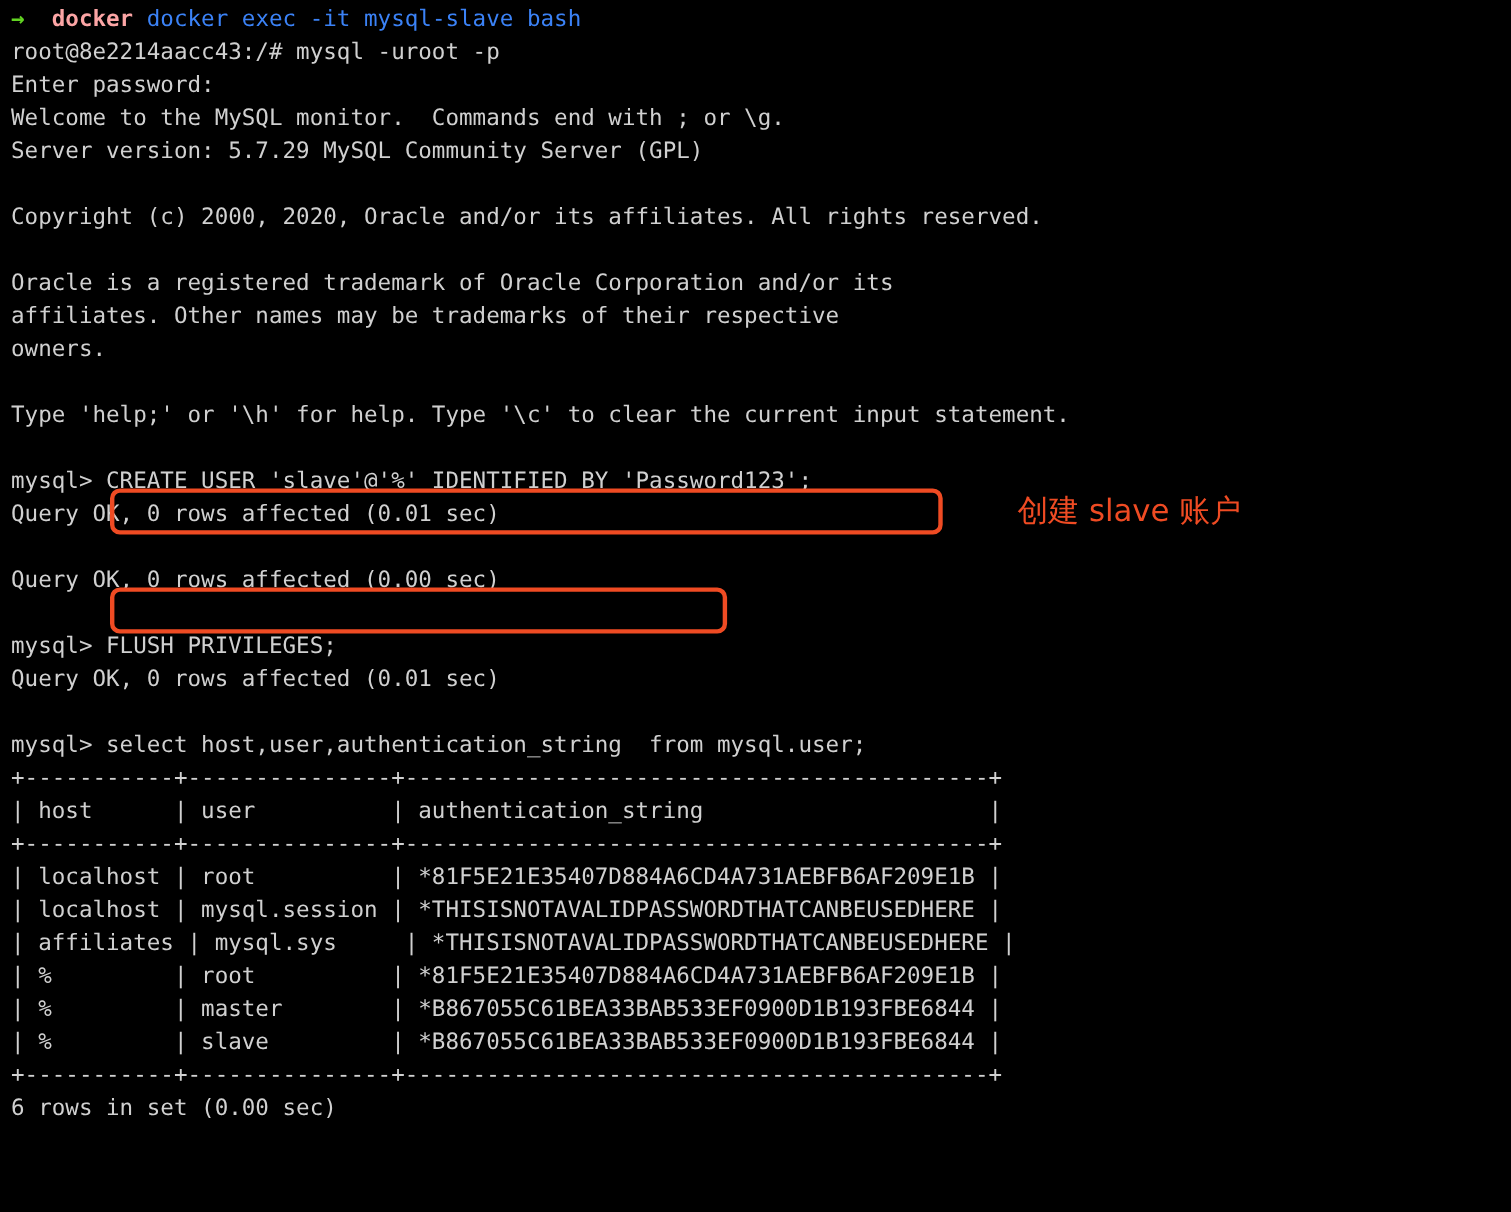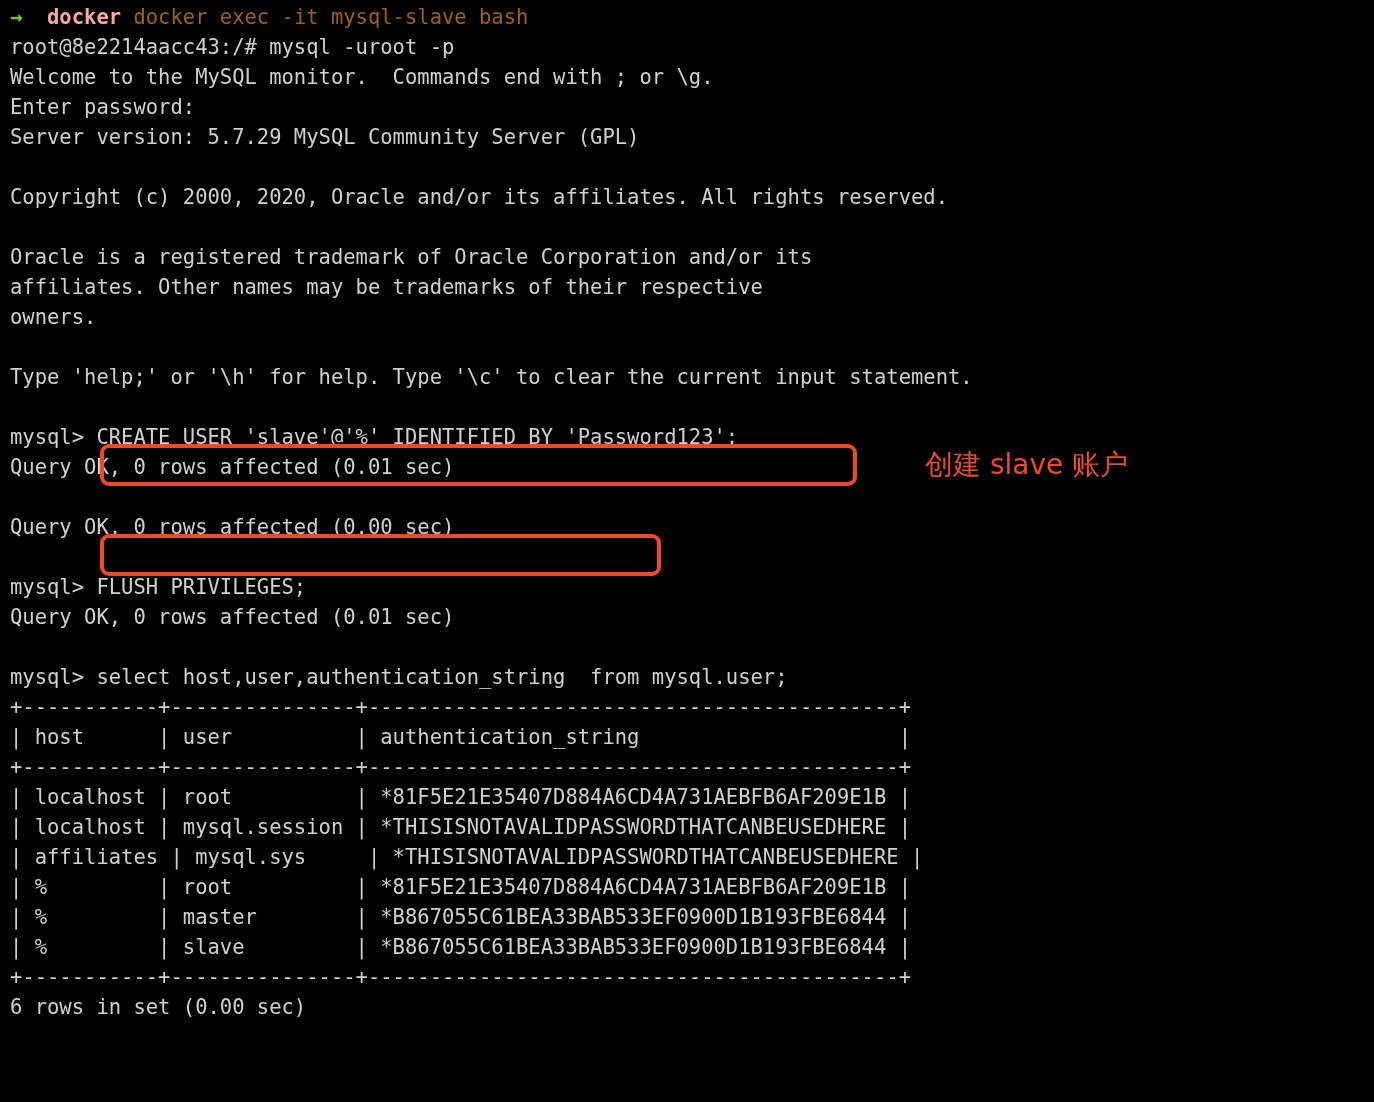--- a/index.html
+++ b/index.html
@@ -38,21 +38,21 @@
     white-space: pre;
     color: #d0d0d0;
     font-family: "DejaVu Sans Mono", "Liberation Mono", monospace;
   }
 
   .line.blank { color: transparent; }
 
   .seg { white-space: pre; }
   .seg.prompt-arrow { color: #62d422; font-weight: bold; }
   .seg.prompt-ctx   { color: #fca5a5; font-weight: bold; }
-  .seg.cmd          { color: #a16207; }
+  .seg.cmd          { color: #3b82f6; }
   .seg.plain        { color: #d0d0d0; }
 
   
   .hl-box {
     position: absolute;
     border: 4px solid #ef4b23;
     border-radius: 9px;
     box-sizing: border-box;
     pointer-events: none;
     background: transparent;
@@ -72,22 +72,22 @@
 </head>
 <body>
 
 <div id="terminal">
 
   <div class="lines">
 
     <div class="line"><span class="seg prompt-arrow">→</span><span class="seg plain">  </span><span class="seg prompt-ctx">docker</span><span class="seg cmd"> docker exec -it mysql-slave bash</span></div>
 
     <div class="line">root@8e2214aacc43:/# mysql -uroot -p</div>
+    <div class="line">Enter password:</div>
     <div class="line">Welcome to the MySQL monitor.  Commands end with ; or \g.</div>
-    <div class="line">Enter password:</div>
     <div class="line">Server version: 5.7.29 MySQL Community Server (GPL)</div>
     <div class="line blank">&nbsp;</div>
     <div class="line">Copyright (c) 2000, 2020, Oracle and/or its affiliates. All rights reserved.</div>
     <div class="line blank">&nbsp;</div>
     <div class="line">Oracle is a registered trademark of Oracle Corporation and/or its</div>
     <div class="line">affiliates. Other names may be trademarks of their respective</div>
     <div class="line">owners.</div>
     <div class="line blank">&nbsp;</div>
     <div class="line">Type 'help;' or '\h' for help. Type '\c' to clear the current input statement.</div>
     <div class="line blank">&nbsp;</div>

